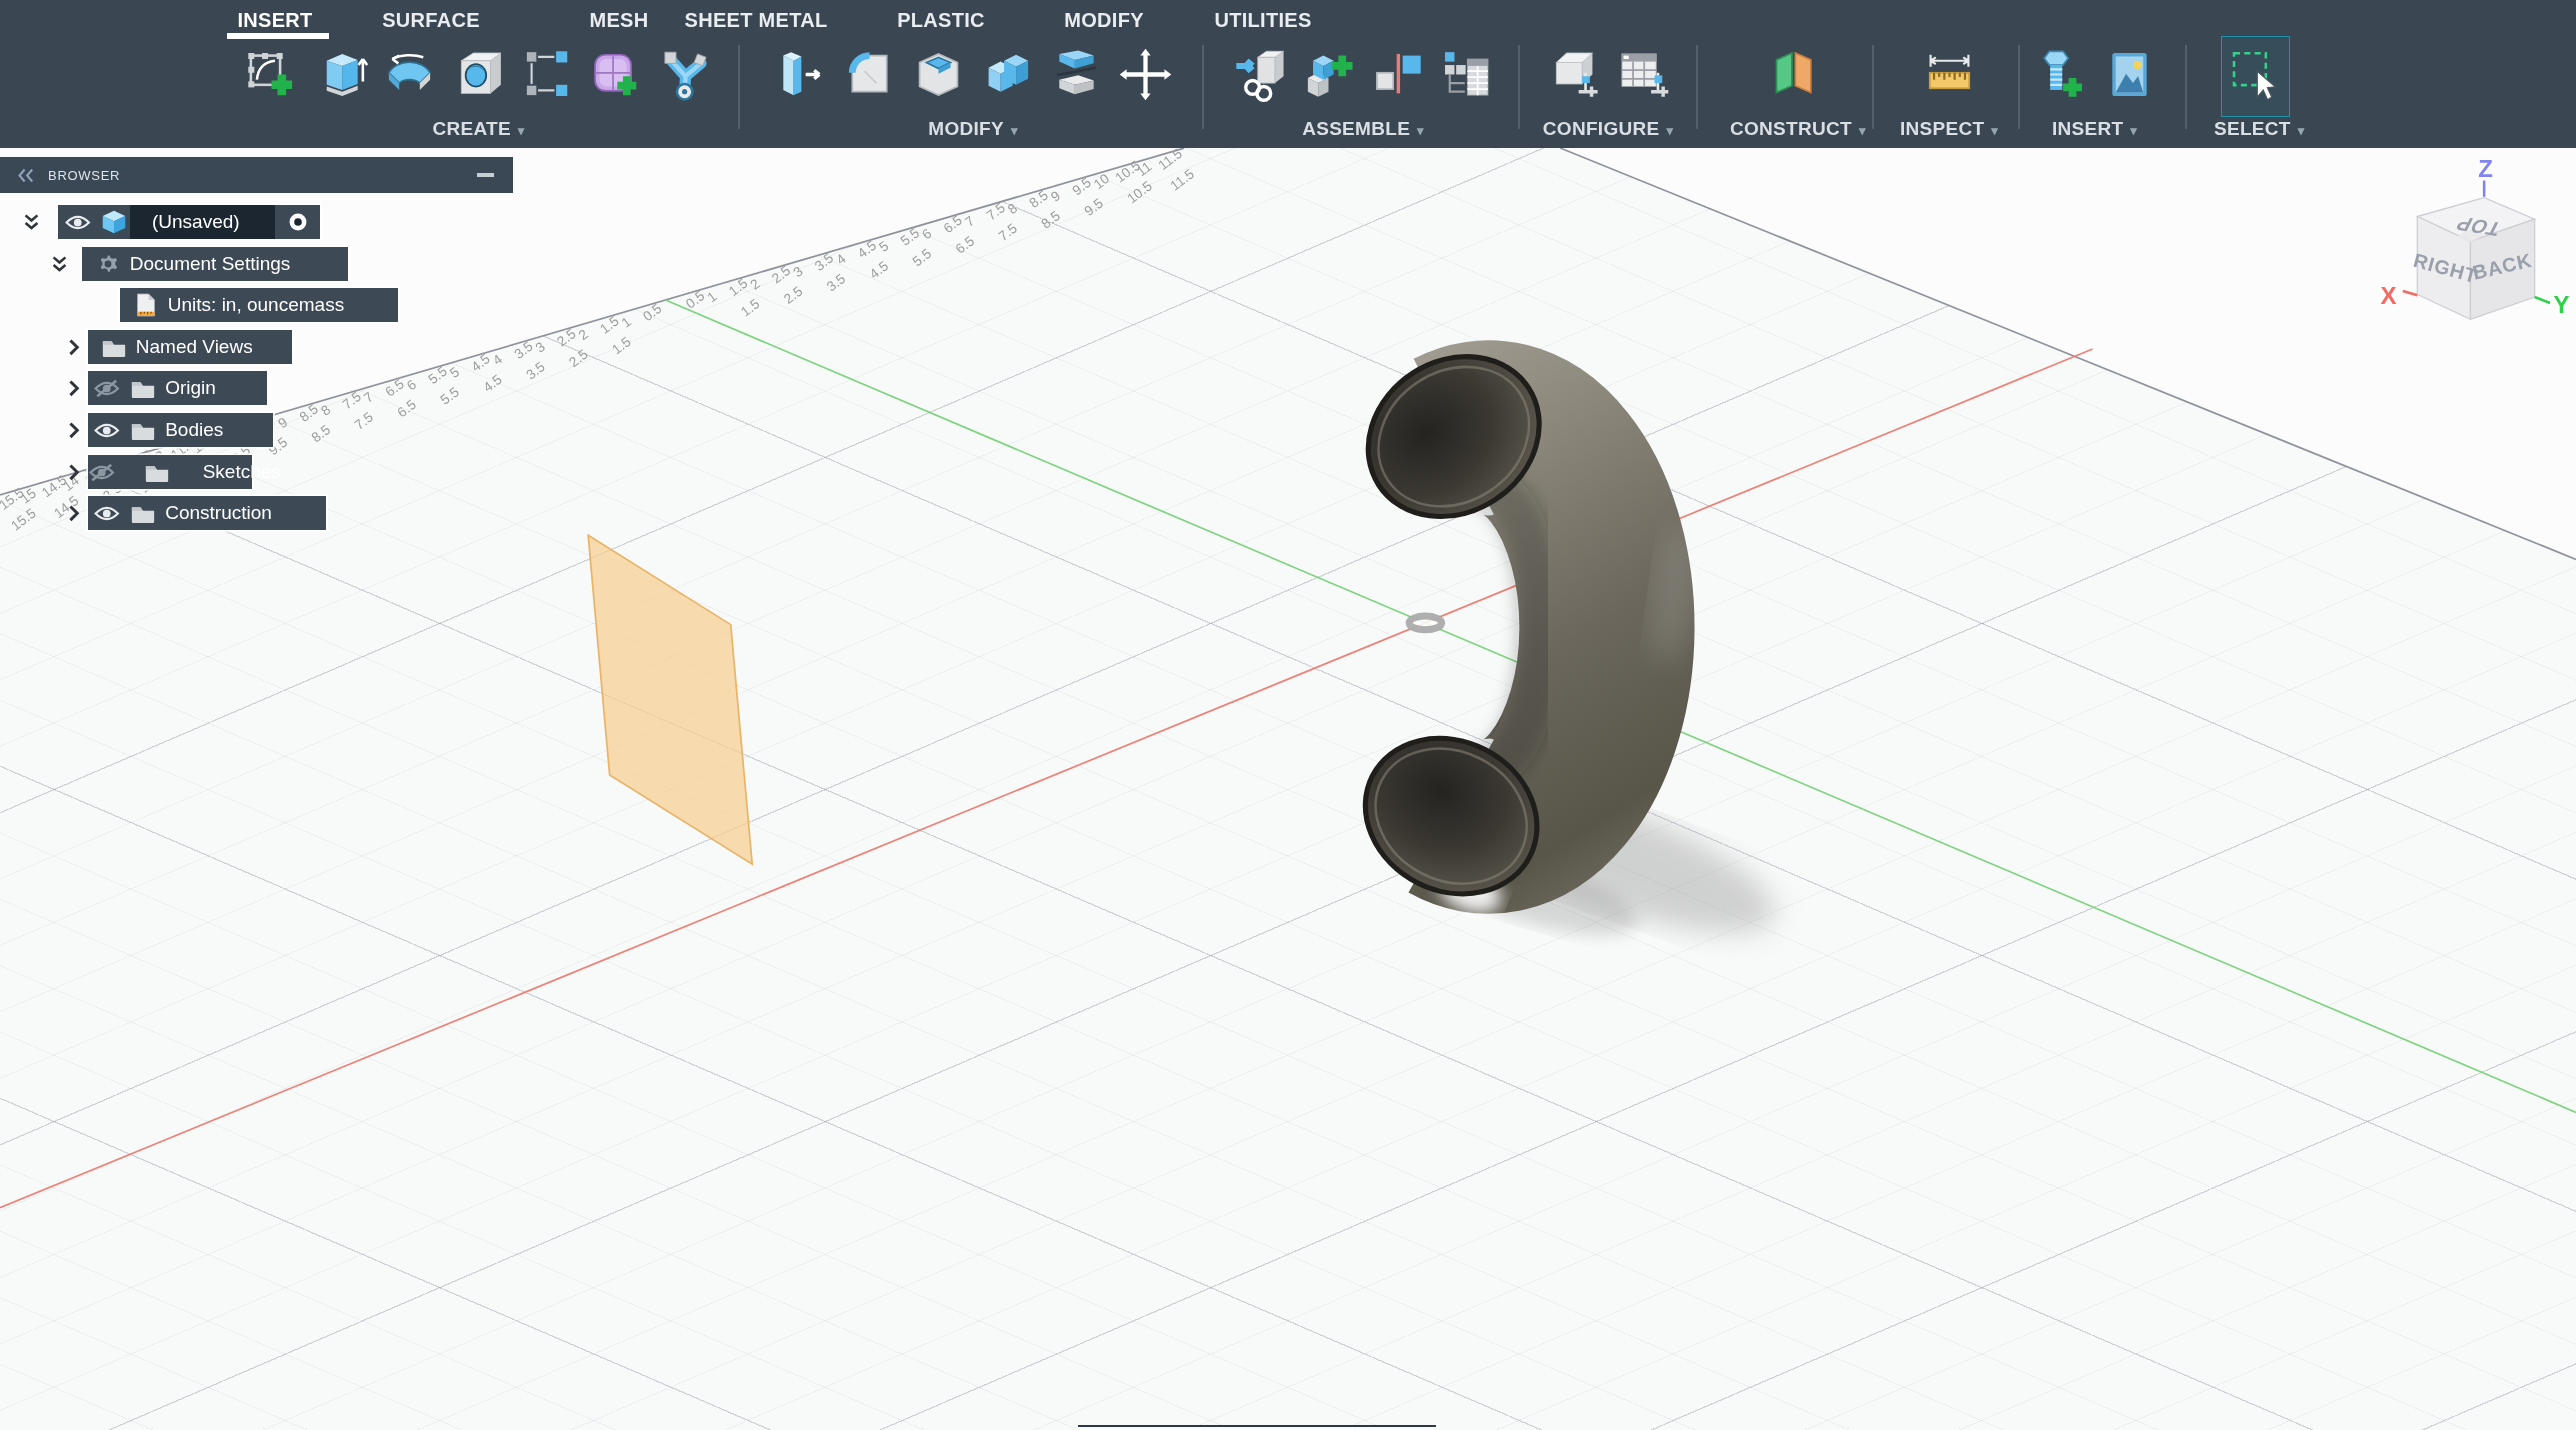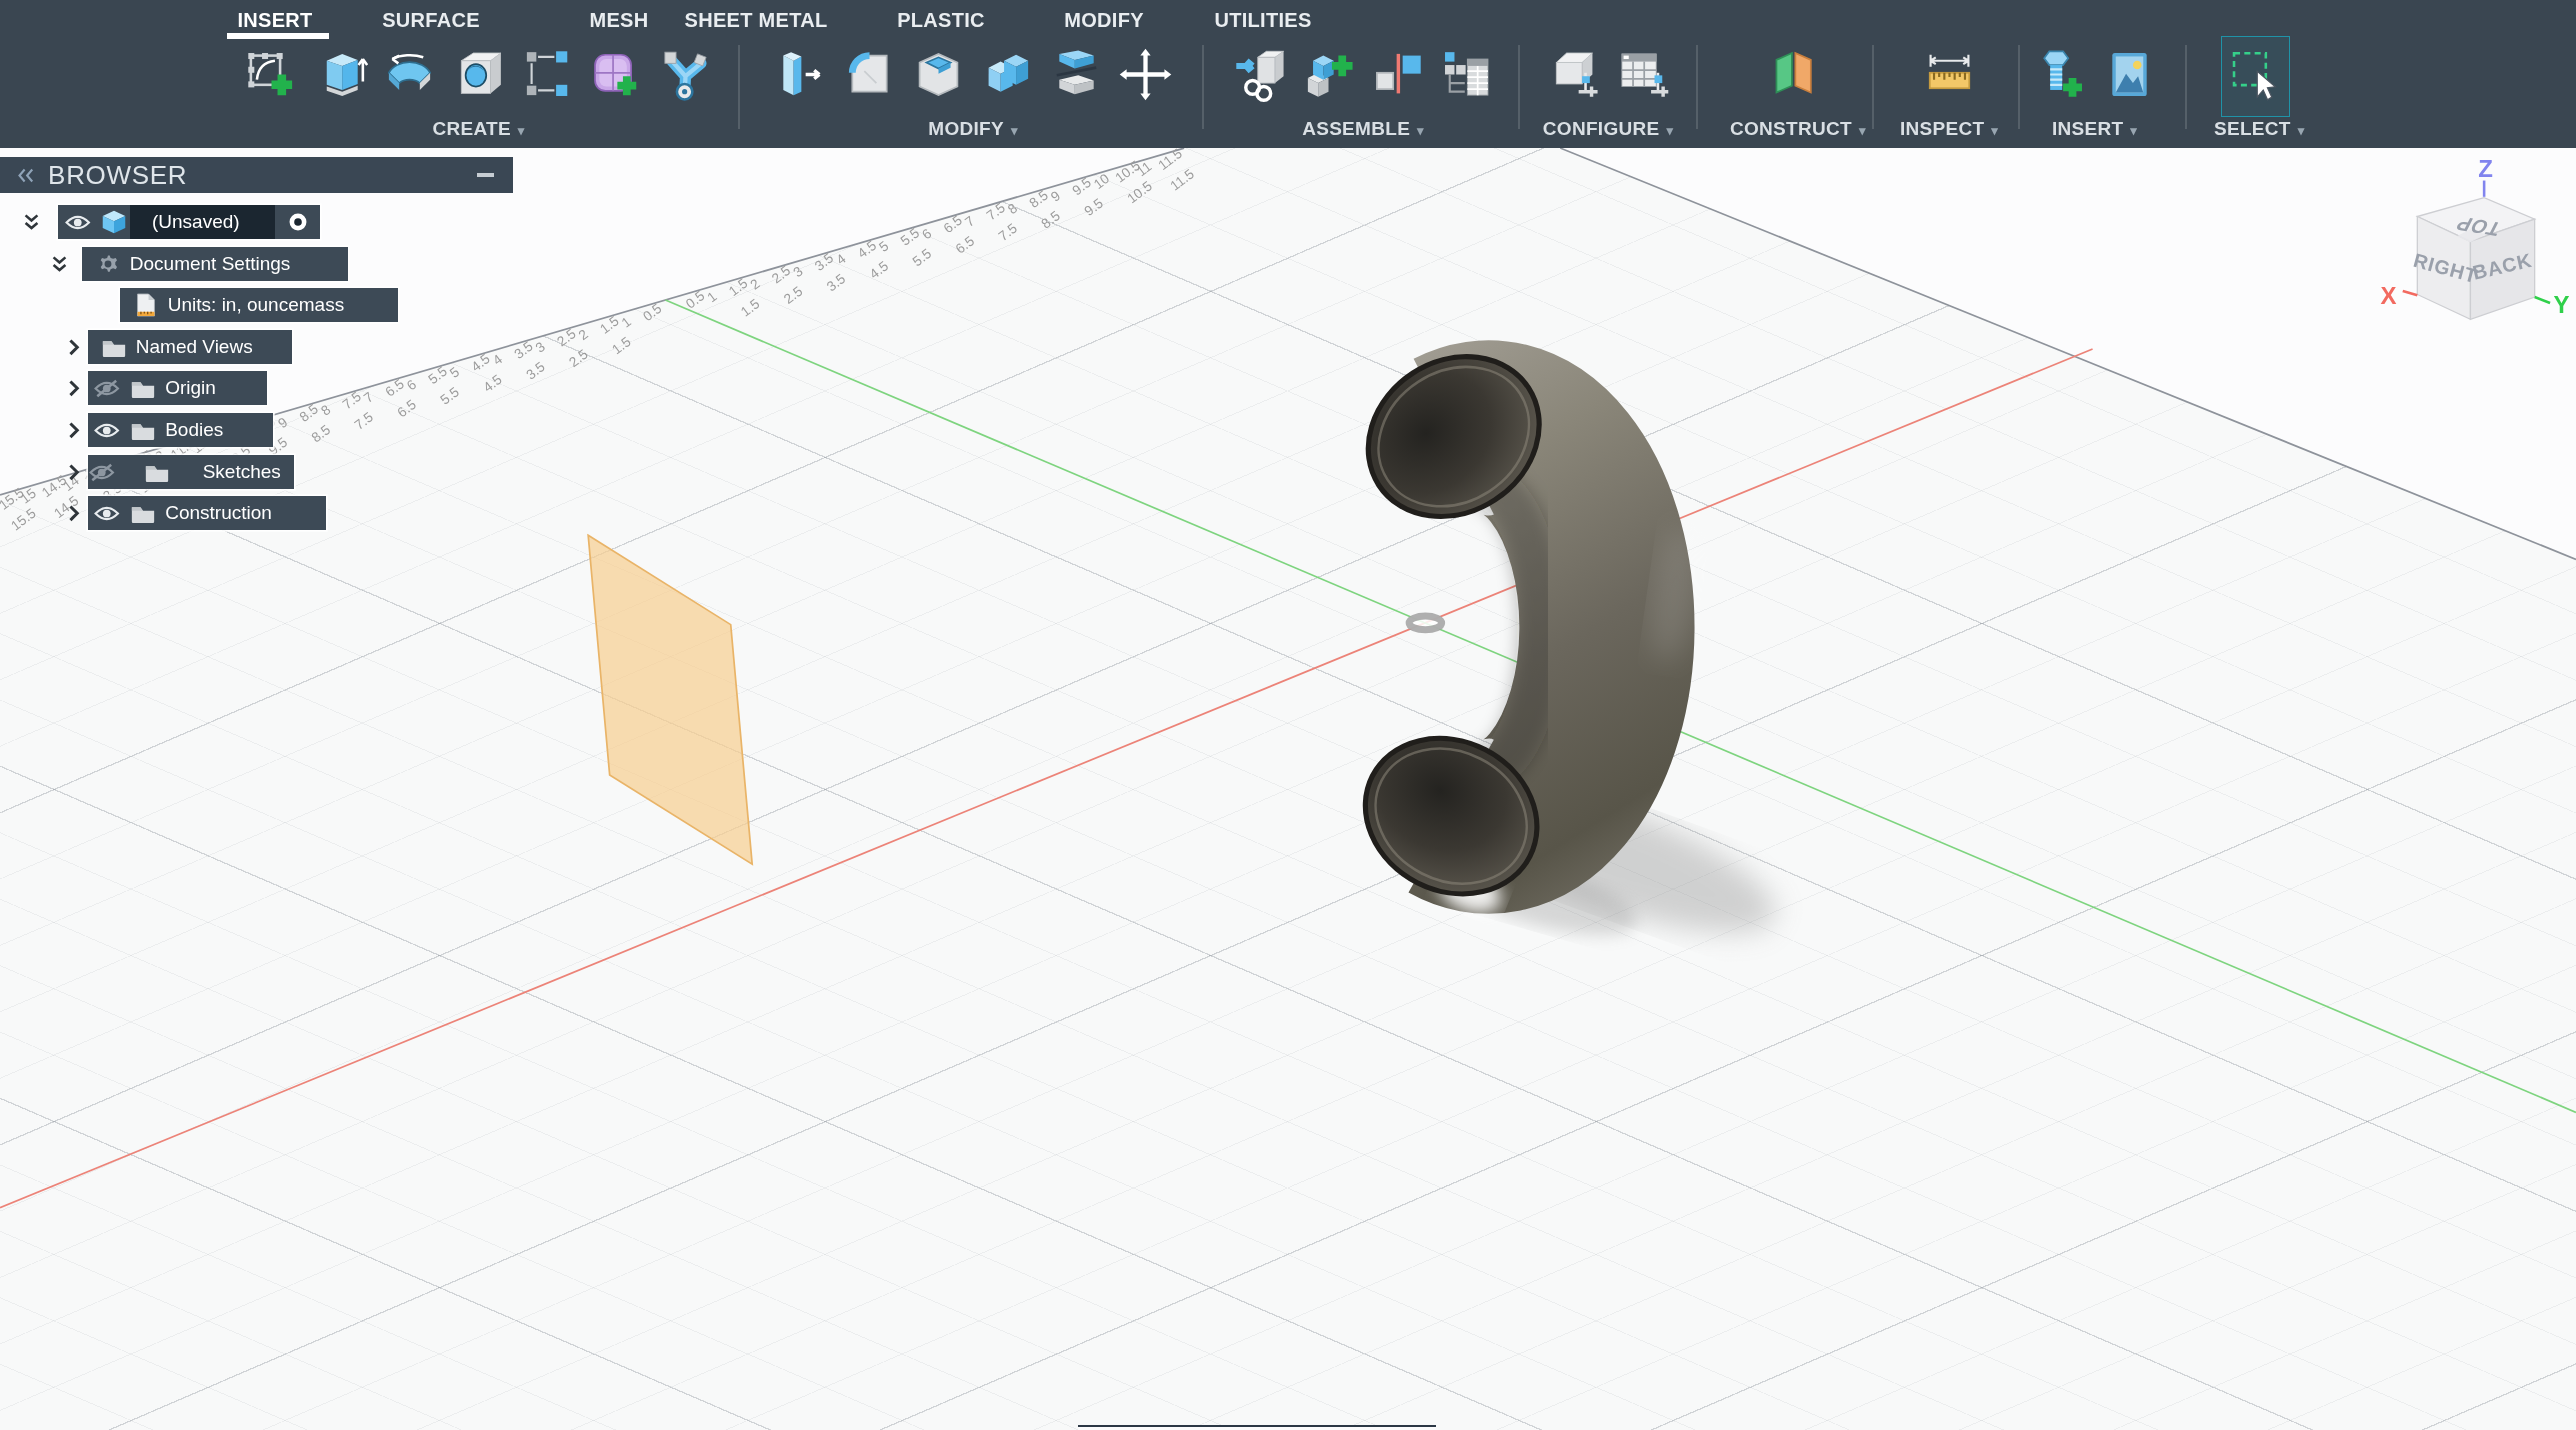--- a/index.html
+++ b/index.html
@@ -24,21 +24,21 @@
                     color:#D9DFE4; font-size:19px; font-weight:bold; letter-spacing:0.3px; cursor:pointer; }
   .tgroup .glabel .caret { color:#98A6B1; font-size:13px; margin-left:6.9px; }
   .ticon { width:57px; height:60px; display:flex; align-items:center; justify-content:center; cursor:pointer; }
   .tsep { position:absolute; top:45px; width:1.7px; height:84px; background:rgba(255,255,255,0.14); }
   .sel-frame { width:69px; height:81px; border:1.7px solid #1F93A8; background:rgba(31,147,168,0.10);
                display:flex; align-items:center; justify-content:center; margin-top:-8.6px; }
 
   
   #browser-header { position:absolute; left:0; top:157px; width:513px; height:36px;
                     background:#3A4754; z-index:60; display:flex; align-items:center; }
-  #browser-header .title { color:#DFE5EA; font-size:26px; letter-spacing:0.7px; margin-left:12px; flex:1; }
+  #browser-header .title { color:#DFE5EA; font-size:13px; letter-spacing:0.7px; margin-left:12px; flex:1; }
   #browser-header .collapse { margin-left:15.5px; display:flex; cursor:pointer; }
   #browser-header .minus { width:17px; height:3.4px; background:#C6CDD3; margin-right:19px; cursor:pointer; }
   .brow { position:absolute; z-index:60; height:34px; display:flex; align-items:center; }
   .bbar { height:34px; background:#3D4A56; box-shadow:0 0 0 1.7px rgba(255,255,255,0.88);
           display:flex; align-items:center; color:#FFFFFF; font-size:19px; cursor:pointer; }
   .bbar .txt { white-space:nowrap; }
   .bexp { position:absolute; top:6.9px; cursor:pointer; }
   .dark-seg { background:#1B2630; height:34px; display:flex; align-items:center;
               padding:0 22px; font-weight:normal; }
   .seg { display:flex; align-items:center; justify-content:center; }
@@ -457,21 +457,21 @@
             <path d="M2 5 h10 l3 4 h-13z" fill="#C2C7CB"></path>
           </svg>
         </span>
         <span class="txt" style="padding:0 15.5px 0 5.2px">Bodies</span>
       </div>
     </div>
     <div class="brow" style="top: 455px; left: 0px;">
       <span class="bexp" style="left: 67px; position: absolute;"><svg width="13.7" height="20.6" viewBox="0 0 16 24">
           <path d="M4 4 L12 12 L4 20" stroke="#2F353A" stroke-width="3.5" fill="none"></path>
         </svg></span>
-      <div class="bbar" style="position: absolute; left: 88px; width: 206px; gap: 28px;">
+      <div class="bbar" style="position: absolute; left: 88px; width: 164px; gap: 28px;">
         <span class="seg" style="width:38px">
           <svg width="27.5" height="19" viewBox="0 0 32 22">
             <path d="M3 11 Q16 -2 29 11 Q16 24 3 11 Z" fill="none" stroke="#8D97A1" stroke-width="2.5"></path>
             <circle cx="16" cy="11" r="4.5" fill="#8D97A1"></circle>
             <path d="M5 20 L27 2" stroke="#8D97A1" stroke-width="3"></path>
           </svg>
         </span>
         <span class="seg" style="width:34px">
           <svg width="26" height="20.6" viewBox="0 0 30 24">
             <path d="M2 5 h10 l3 4 h13 v12.5 a2 2 0 0 1 -2 2 H4 a2 2 0 0 1 -2 -2 Z" fill="#D9DCDF"></path>

